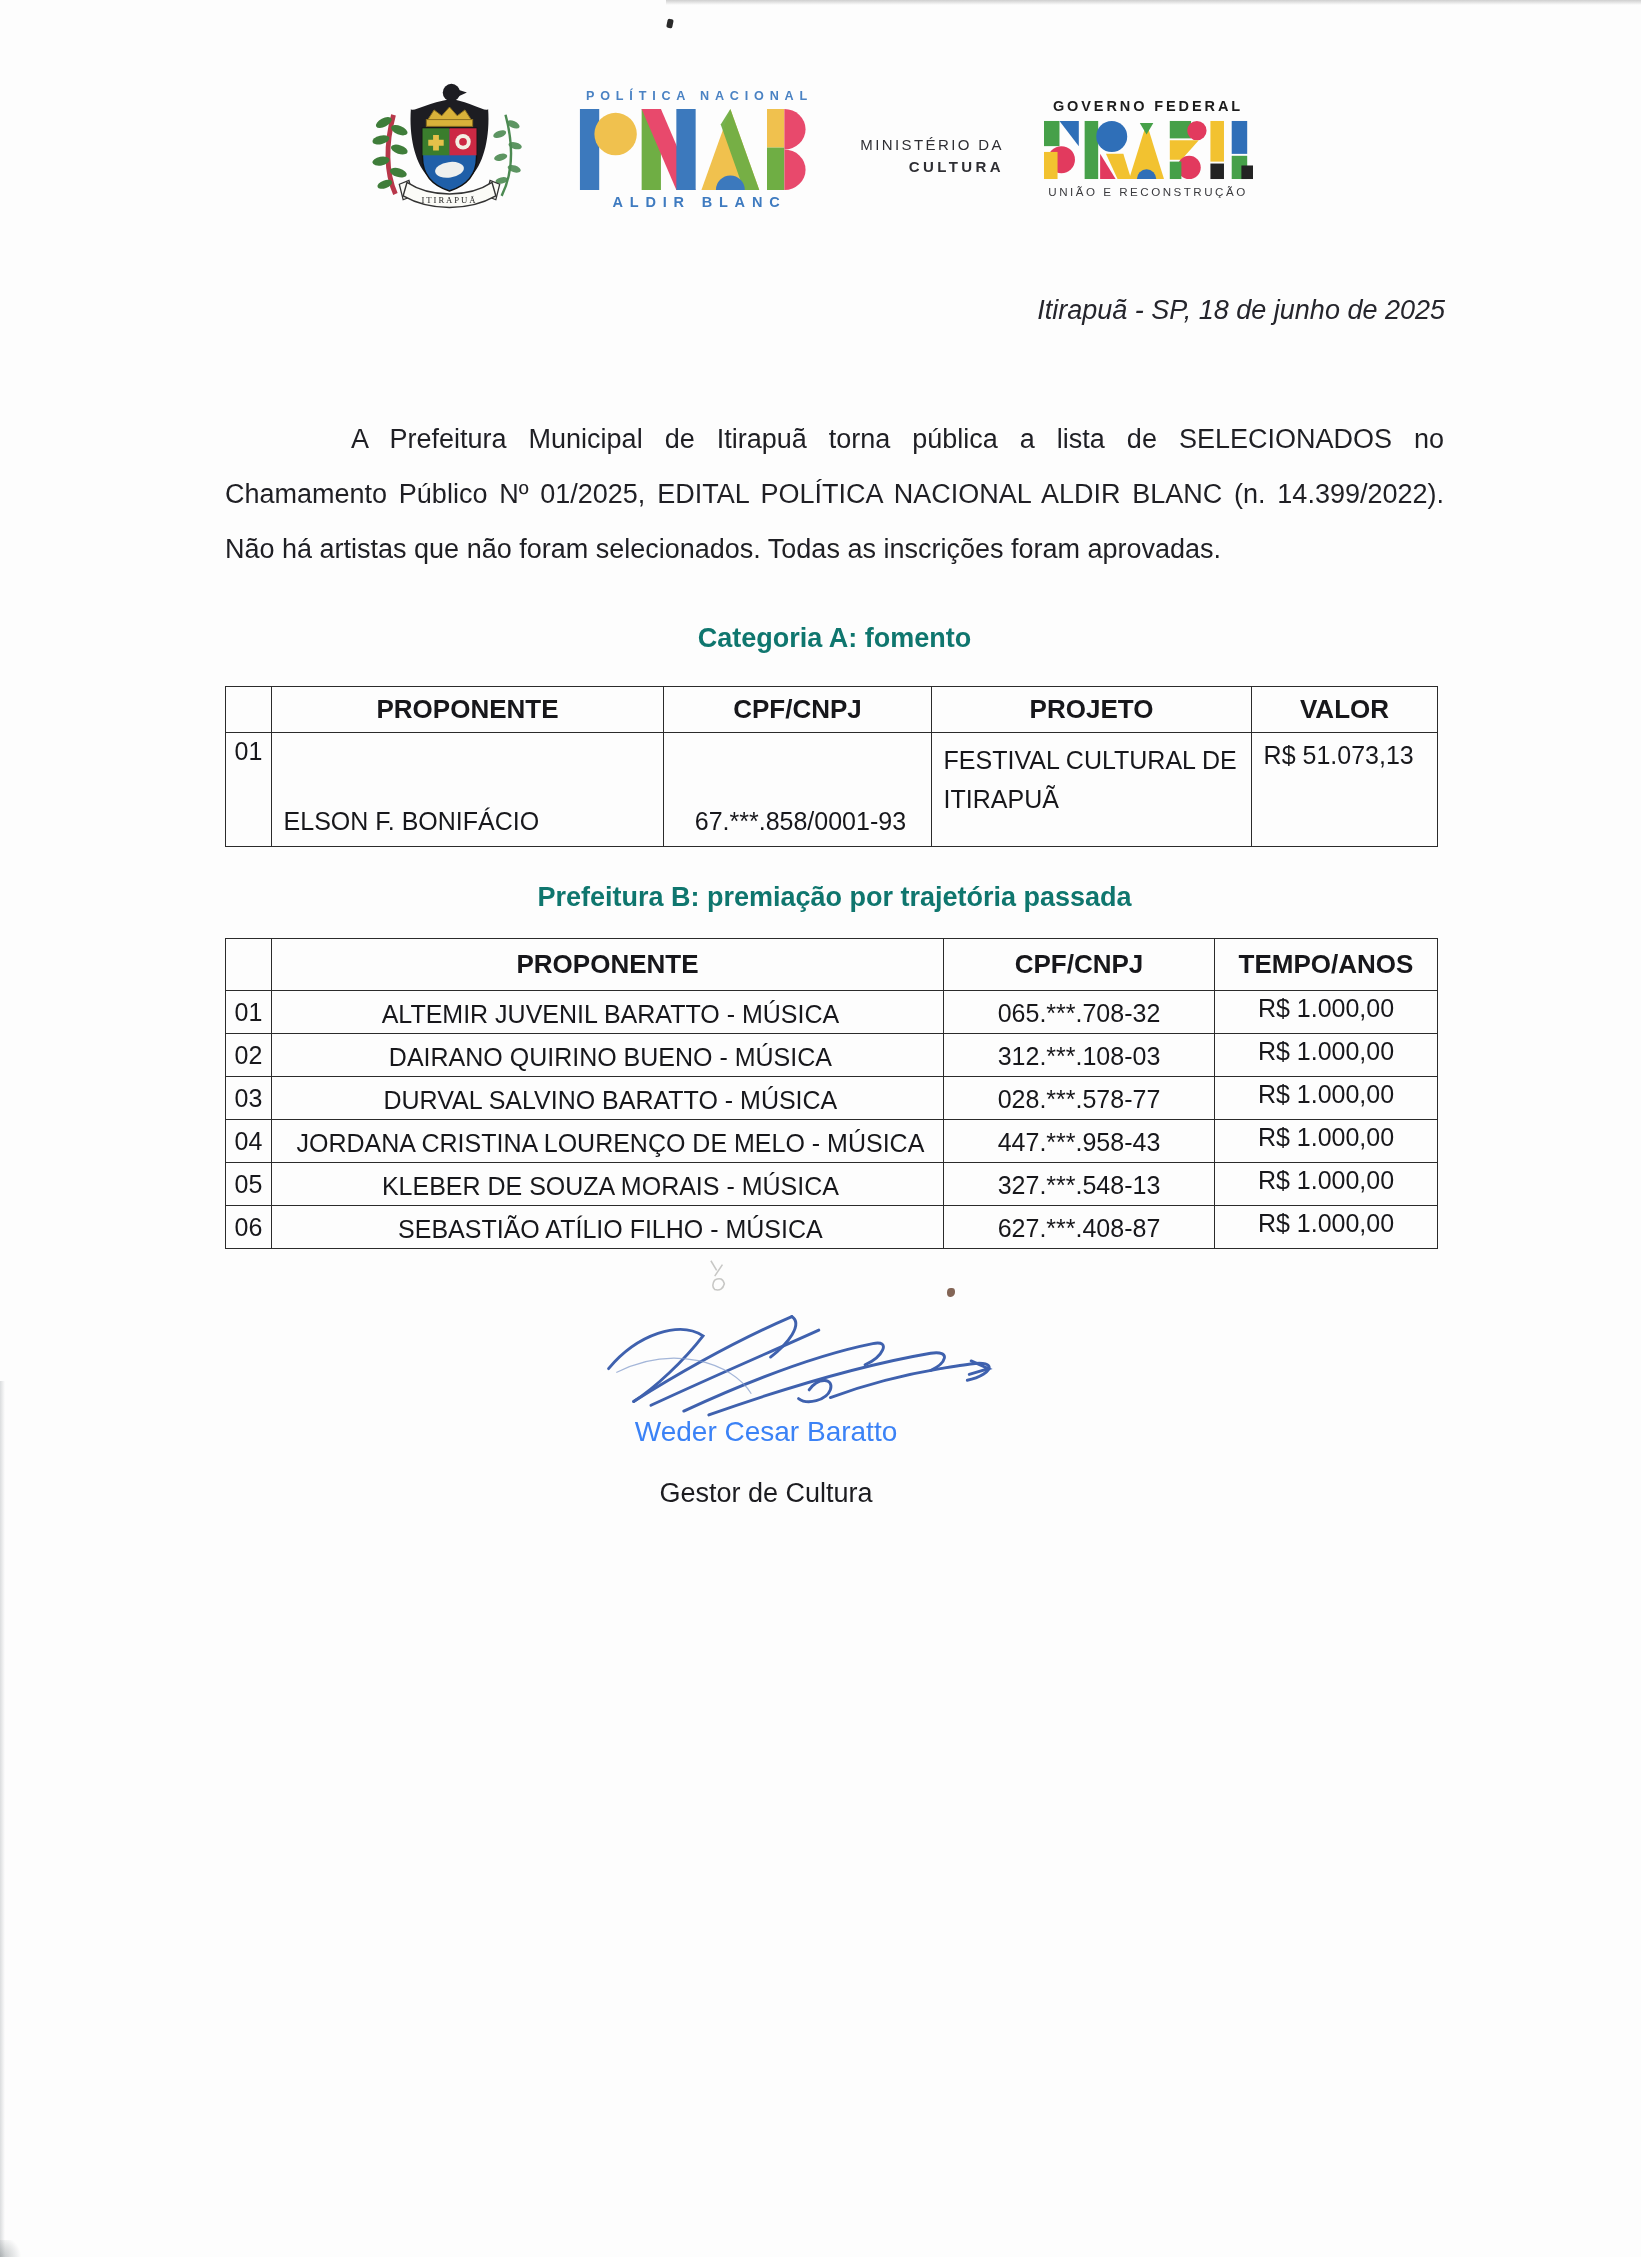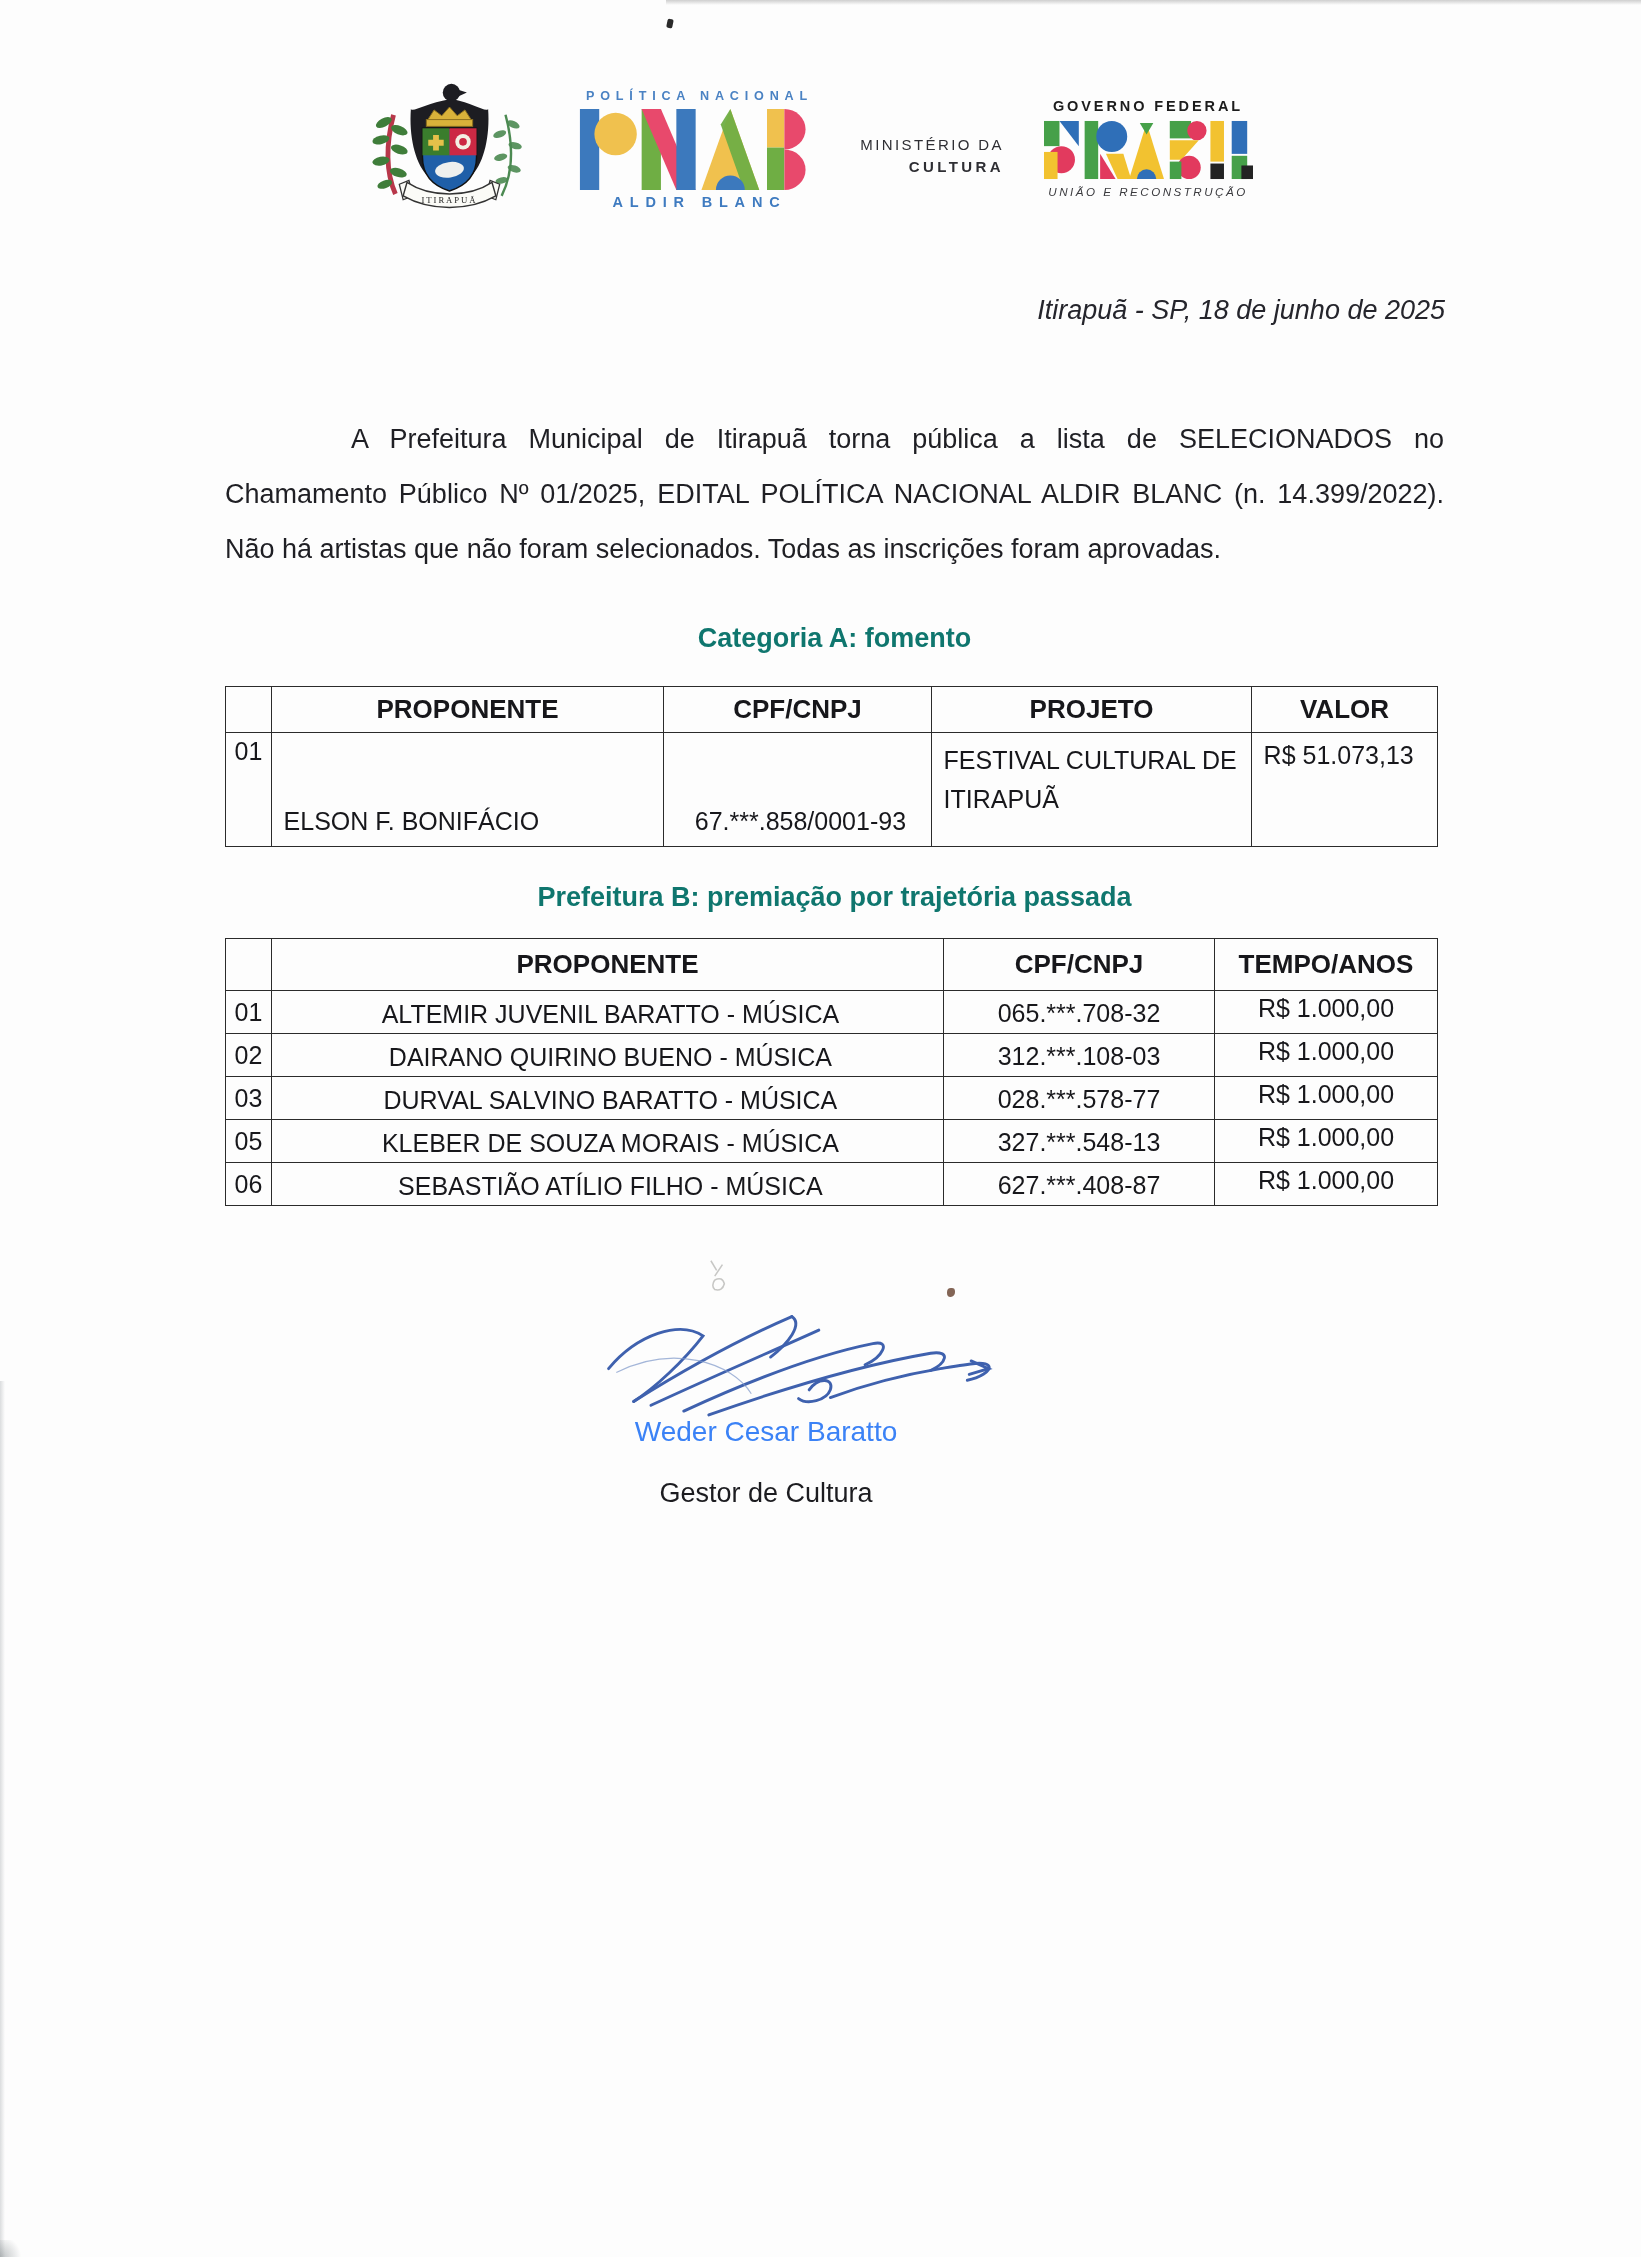--- a/index.html
+++ b/index.html
@@ -30,21 +30,21 @@
   .pnab { left:570px; top:89px; width:259px; height:127px; text-align:center; }
   .pnab-top { font-size:12.6px; letter-spacing:5.8px; color:#4a82c3; font-weight:600; }
   .pnab-letters { margin:3.9px auto 1.9px; display:block; }
   .pnab-bottom { font-size:14.5px; letter-spacing:6.8px; color:#3f7bc0; font-weight:700; }
   .ministerio { left:838px; top:136px; width:166px; text-align:right; color:#2e2e33; }
   .ministerio-l1 { font-size:15px; letter-spacing:2.4px; }
   .ministerio-l2 { font-size:15px; letter-spacing:3.4px; font-weight:700; margin-top:4.8px; }
   .govfed { left:1033px; top:98px; width:230px; text-align:center; }
   .govfed-top { font-size:14.5px; font-weight:700; letter-spacing:2.9px; color:#1c1c1c; }
   .govfed-art { display:block; margin:4.8px auto 3.9px; }
-  .govfed-bottom { font-size:11.6px; letter-spacing:2.5px; color:#3a3a3e;font-style:italic; }
+  .govfed-bottom { font-size:11.6px; letter-spacing:2.5px; color:#3a3a3e; }
 
   
   .date-line { right:196px; top:295px; font-size:27px; font-style:italic; color:#25252c; }
   .main-par {
     left:225px; top:412px; width:1219px;
     font-size:27px; line-height:55px; text-align:justify; text-indent:126px;
     color:#1f1f24;
   }
 
   .section-title { left:225px; width:1219px; text-align:center; font-weight:700;
@@ -257,20 +257,26 @@
     <td class="cell-cpf-b">312.***.108-03</td>
     <td class="cell-val-b">R$ 1.000,00</td>
   </tr>
   <tr>
     <td class="cell-num">03</td>
     <td class="cell-prop-b">DURVAL SALVINO BARATTO - MÚSICA</td>
     <td class="cell-cpf-b">028.***.578-77</td>
     <td class="cell-val-b">R$ 1.000,00</td>
   </tr>
   <tr>
+    <td class="cell-num">04</td>
+    <td class="cell-prop-b">JORDANA CRISTINA LOURENÇO DE MELO - MÚSICA</td>
+    <td class="cell-cpf-b">447.***.958-43</td>
+    <td class="cell-val-b">R$ 1.000,00</td>
+  </tr>
+  <tr>
     <td class="cell-num">05</td>
     <td class="cell-prop-b">KLEBER DE SOUZA MORAIS - MÚSICA</td>
     <td class="cell-cpf-b">327.***.548-13</td>
     <td class="cell-val-b">R$ 1.000,00</td>
   </tr>
   <tr>
     <td class="cell-num">06</td>
     <td class="cell-prop-b">SEBASTIÃO ATÍLIO FILHO - MÚSICA</td>
     <td class="cell-cpf-b">627.***.408-87</td>
     <td class="cell-val-b">R$ 1.000,00</td>

